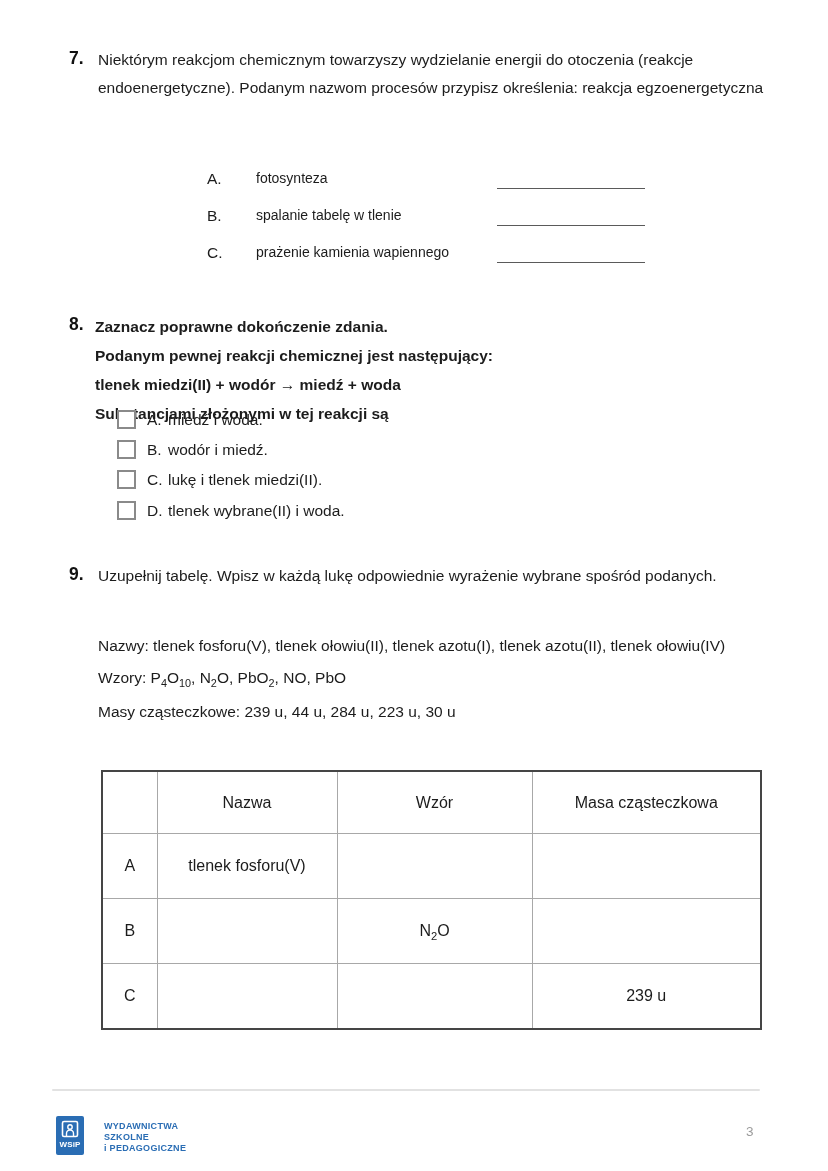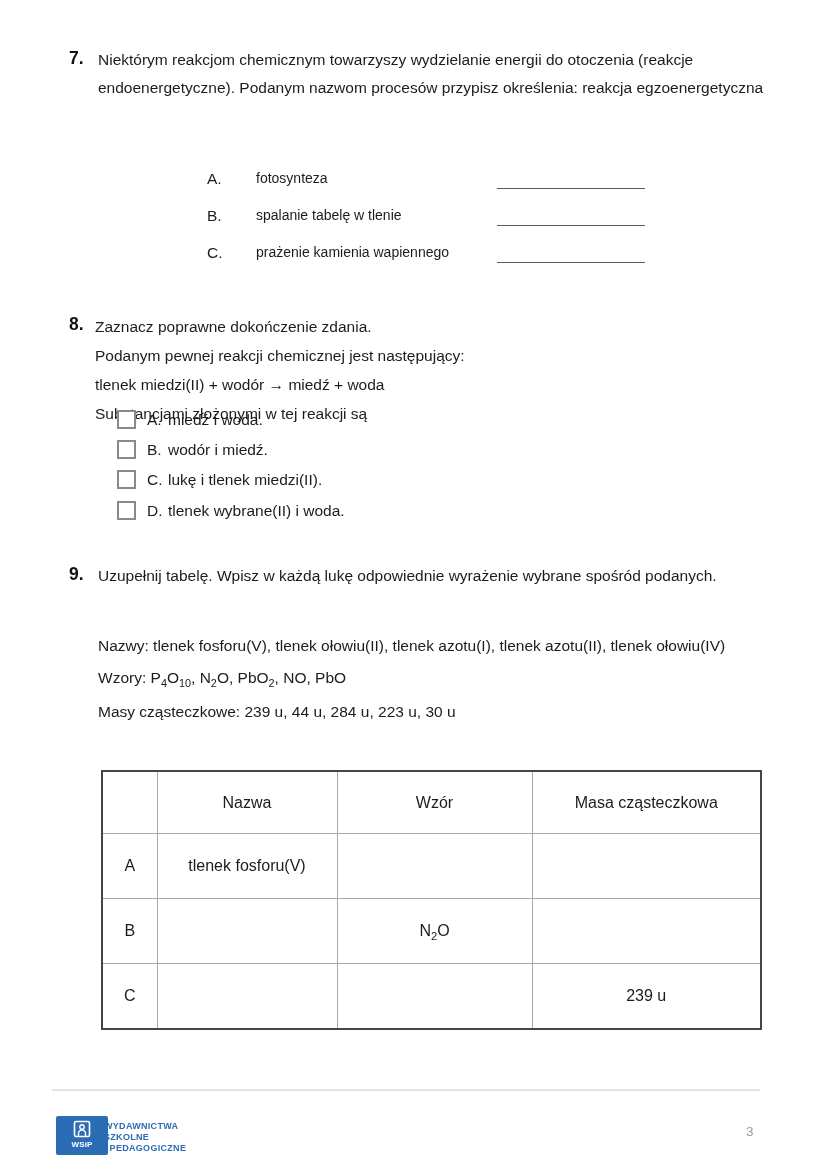--- a/index.html
+++ b/index.html
@@ -66,21 +66,21 @@
   }
   table.fill-table th { height: 37px; }
   table.fill-table td { height: 40px; }
 
   .footer-divider {
     background: #e2e2e2;
     height: 2px;
     border-radius: 1px;
   }
   .logo-box {
-    width: 52px; height: 39px;
+    width: 28px; height: 39px;
     background: #2a6db4;
     border-radius: 2px;
     display: flex; flex-direction: column;
     align-items: center; justify-content: flex-start;
   }
   .logo-glyph { margin-top: 3px; }
   .logo-text {
     color: #ffffff;
     font-size: 8px;
     font-weight: 700;
@@ -120,21 +120,21 @@
     <span class="match-text">spalanie tabelę w tlenie</span>
     <span class="blank-line"></span>
   </div>
   <div class="abs match-row" style="left:0; top:244px; width:828px;">
     <span class="match-letter">C.</span>
     <span class="match-text">prażenie kamienia wapiennego</span>
     <span class="blank-line"></span>
   </div>
 
   <div class="abs qnum" style="left:69px; top:314px;">8.</div>
-  <div class="abs qlines q8lines" style="left:95px; top:312px;">
+  <div class="abs qlines q8lines" style="left:95px; top:312px;font-weight:bold;">
     <div>Zaznacz poprawne dokończenie zdania.</div>
     <div>Podanym pewnej reakcji chemicznej jest następujący:</div>
     <div>tlenek miedzi(II) + wodór → miedź + woda</div>
     <div>Substancjami złożonymi w tej reakcji są</div>
   </div>
 
   <div class="abs opt-row" style="left:0; top:410px; width:828px;">
     <span class="opt-checkbox"></span>
     <span class="opt-letter">A.</span>
     <span class="opt-text">miedź i woda.</span>

